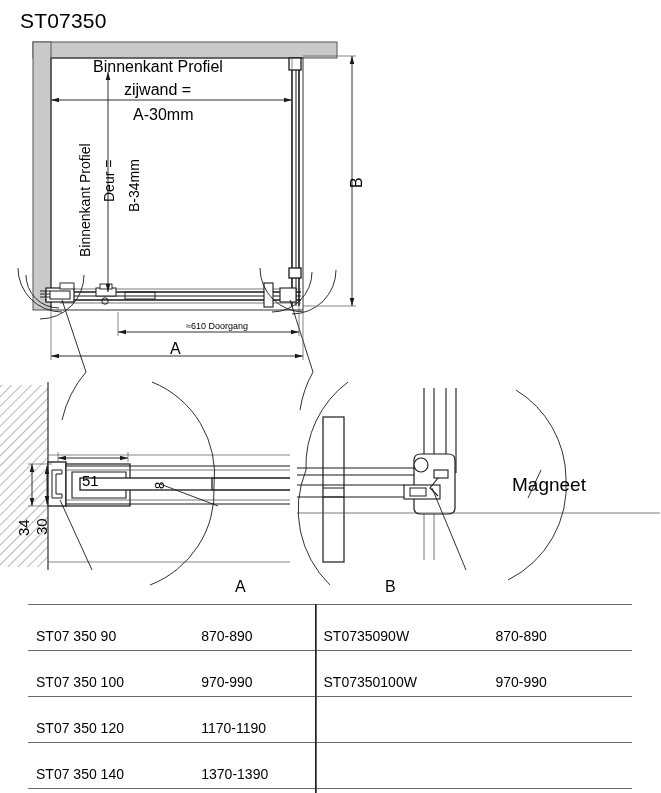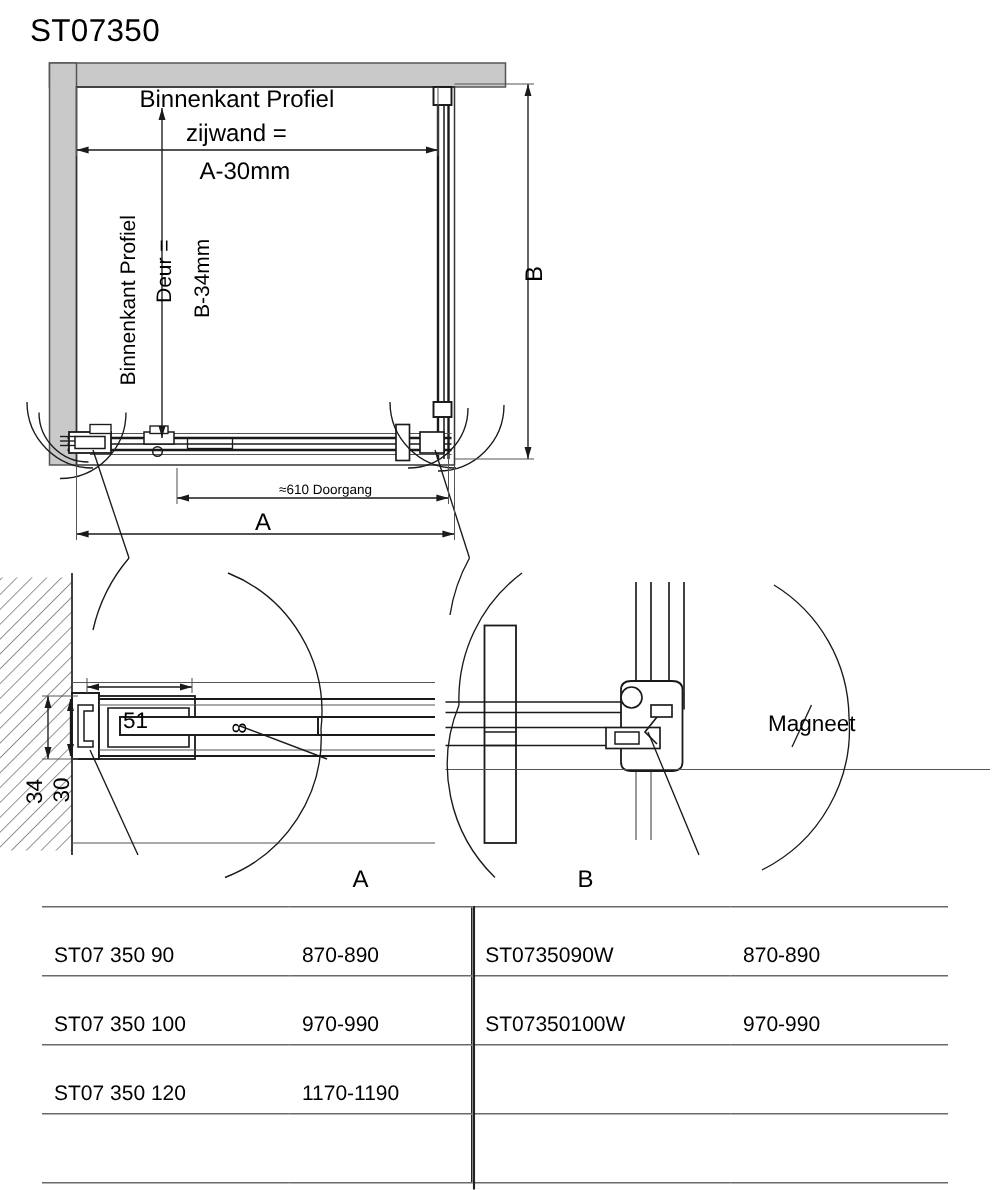--- a/index.html
+++ b/index.html
@@ -256,21 +256,21 @@
       <path d="M313,372 A 112 112 0 0 0 300,410"></path>
     </g>
 
     <g stroke="#1a1a1a" stroke-width=".9">
       <line x1="432" y1="488" x2="466" y2="570"></line>
       <line x1="541" y1="470" x2="528" y2="498"></line>
     </g>
   </svg>
 
   <div class="txt t16" style="left:385px;top:578px;">B</div>
-  <div class="txt" style="left:512px;top:474px;font-size:15px;">Magneet</div>
+  <div class="txt" style="left:512px;top:474px;font-size:19px;">Magneet</div>
 
   <table id="spec-table">
     <tbody>
       <tr>
         <td class="c0">ST07 350 90</td>
         <td class="c1">870-890</td>
         <td class="c2">ST0735090W</td>
         <td class="c3">870-890</td>
       </tr>
       <tr>
@@ -278,20 +278,26 @@
         <td class="c1">970-990</td>
         <td class="c2">ST07350100W</td>
         <td class="c3">970-990</td>
       </tr>
       <tr>
         <td class="c0">ST07 350 120</td>
         <td class="c1">1170-1190</td>
         <td class="c2"></td>
         <td class="c3"></td>
       </tr>
+      <tr>
+        <td class="c0">ST07 350 140</td>
+        <td class="c1">1370-1390</td>
+        <td class="c2"></td>
+        <td class="c3"></td>
+      </tr>
       <tr class="last">
         <td class="c0"></td>
         <td class="c1"></td>
         <td class="c2"></td>
         <td class="c3"></td>
       </tr>
     </tbody>
   </table>
 
   <svg class="layer">

